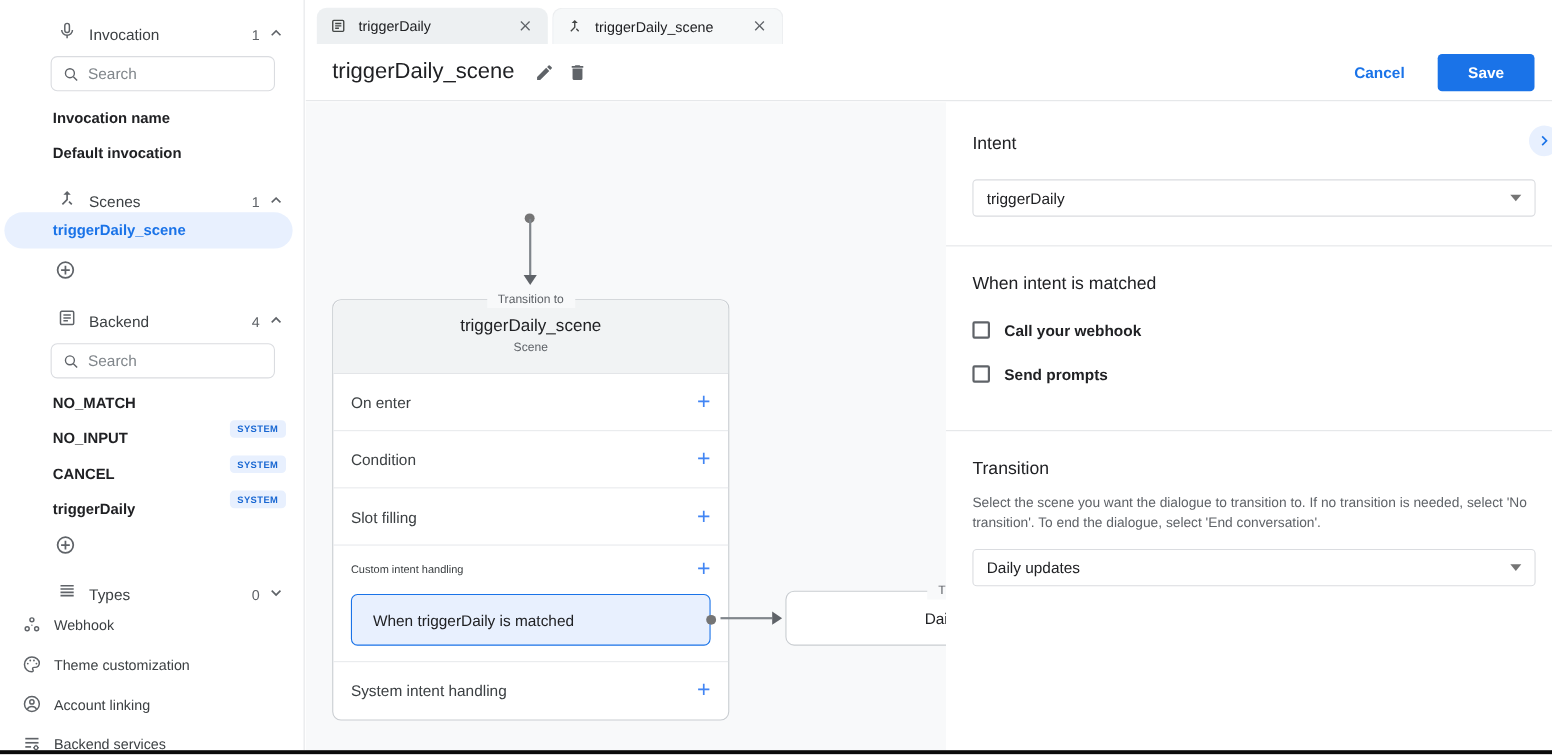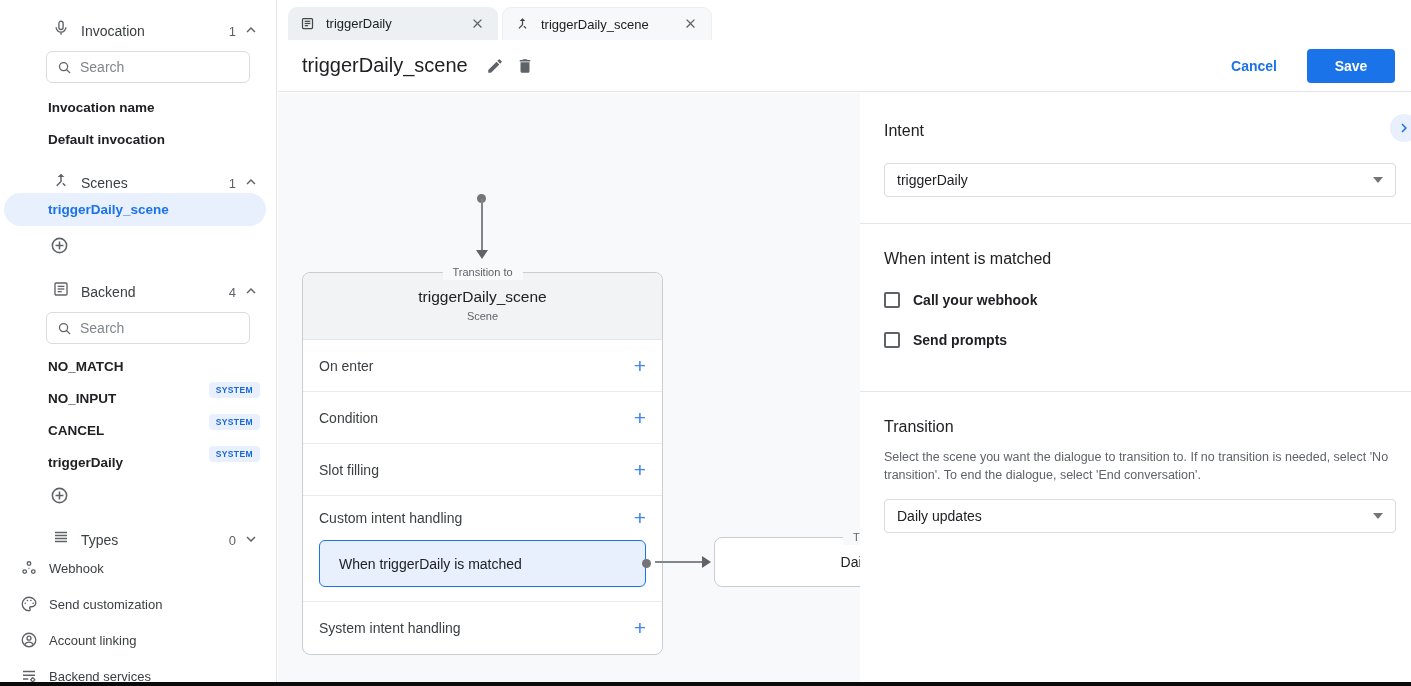--- a/index.html
+++ b/index.html
@@ -60,21 +60,21 @@
 
   .scene-card { left:24px; top:179px; width:361px; background:#fff; border:1px solid #c9cdd1; border-radius:8px; position:absolute; }
   .scene-card .sc-header { height:67px; background:#f1f3f4; border-bottom:1px solid #e3e5e8; border-radius:8px 8px 0 0; text-align:center; padding-top:15px; }
   .scene-card .sc-title { font-size:15.5px; color:#202124; }
   .scene-card .sc-sub { font-size:11px; color:#5f6368; margin-top:4px; }
   .sc-row { height:52px; display:flex; align-items:center; padding:0 16px; border-bottom:1px solid #e8eaed; cursor:default; }
   .sc-row .r-label { font-size:14px; color:#3c4043; flex:1; }
   .add-plus { color:#4285f4; font-size:21px; font-weight:400; line-height:20px; cursor:pointer; }
   .sc-custom { border-bottom:1px solid #e8eaed; }
   .sc-custom .sc-row-head { height:44px; display:flex; align-items:center; padding:0 16px; }
-  .sc-custom .sc-row-head .r-label { font-size:14px; color:#3c4043; flex:1; }
+  .sc-custom .sc-row-head .r-label { font-size:10px; color:#3c4043; flex:1; }
   .intent-chip { position:relative; margin:0 16px 14px 16px; height:47px; display:flex; align-items:center; padding-left:19px; background:#e8f0fe; border:1.5px solid #1a73e8; border-radius:6px; font-size:14px; color:#202124; cursor:pointer; }
   .intent-chip .chip-dot { right:-6px; top:50%; margin-top:-4.5px; }
   .next-box { left:436px; top:444px; width:338px; height:50px; }
   .next-box .nb-body { display:flex; align-items:center; justify-content:center; height:100%; font-size:14px; color:#202124; }
 
   
   .panel { position:relative; flex:1; background:#fff; padding:0 15px 0 24px; }
   .collapse-btn { position:absolute; right:-7px; top:21px; width:28px; height:28px; border-radius:50%; background:#e8f0fe; border:none; display:flex; align-items:center; justify-content:center; color:#1a73e8; cursor:pointer; }
   .panel h2 { font-size:16px; font-weight:400; color:#202124; }
   .ph-intent { padding-top:29px; }
@@ -244,21 +244,21 @@
     <div class="side-link">
       <span class="s-icon">
         <svg width="18" height="18" viewBox="0 0 24 24" fill="none" stroke="currentColor" stroke-width="1.8">
             <path d="M12 3a9 9 0 1 0 0 18c1 0 1.6-.8 1.6-1.6 0-.5-.2-.8-.4-1.1-.2-.3-.4-.6-.4-1.1 0-.9.7-1.6 1.6-1.6H16a5 5 0 0 0 5-5c0-4.2-4-7.6-9-7.6z"></path>
             <circle cx="7" cy="11" r="1.1" fill="currentColor" stroke="none"></circle>
             <circle cx="10" cy="7.3" r="1.1" fill="currentColor" stroke="none"></circle>
             <circle cx="14.5" cy="7.3" r="1.1" fill="currentColor" stroke="none"></circle>
             <circle cx="17.5" cy="11" r="1.1" fill="currentColor" stroke="none"></circle>
           </svg>
       </span>
-      <span class="s-label">Send customization</span>
+      <span class="s-label">Theme customization</span>
     </div>
     <div class="side-link">
       <span class="s-icon">
         <svg width="18" height="18" viewBox="0 0 24 24" fill="none" stroke="currentColor" stroke-width="1.8">
             <circle cx="12" cy="12" r="9"></circle>
             <circle cx="12" cy="9.5" r="2.6"></circle>
             <path d="M6.5 18.2c1-2.2 3.1-3.3 5.5-3.3s4.5 1.1 5.5 3.3"></path>
           </svg>
       </span>
       <span class="s-label">Account linking</span>

